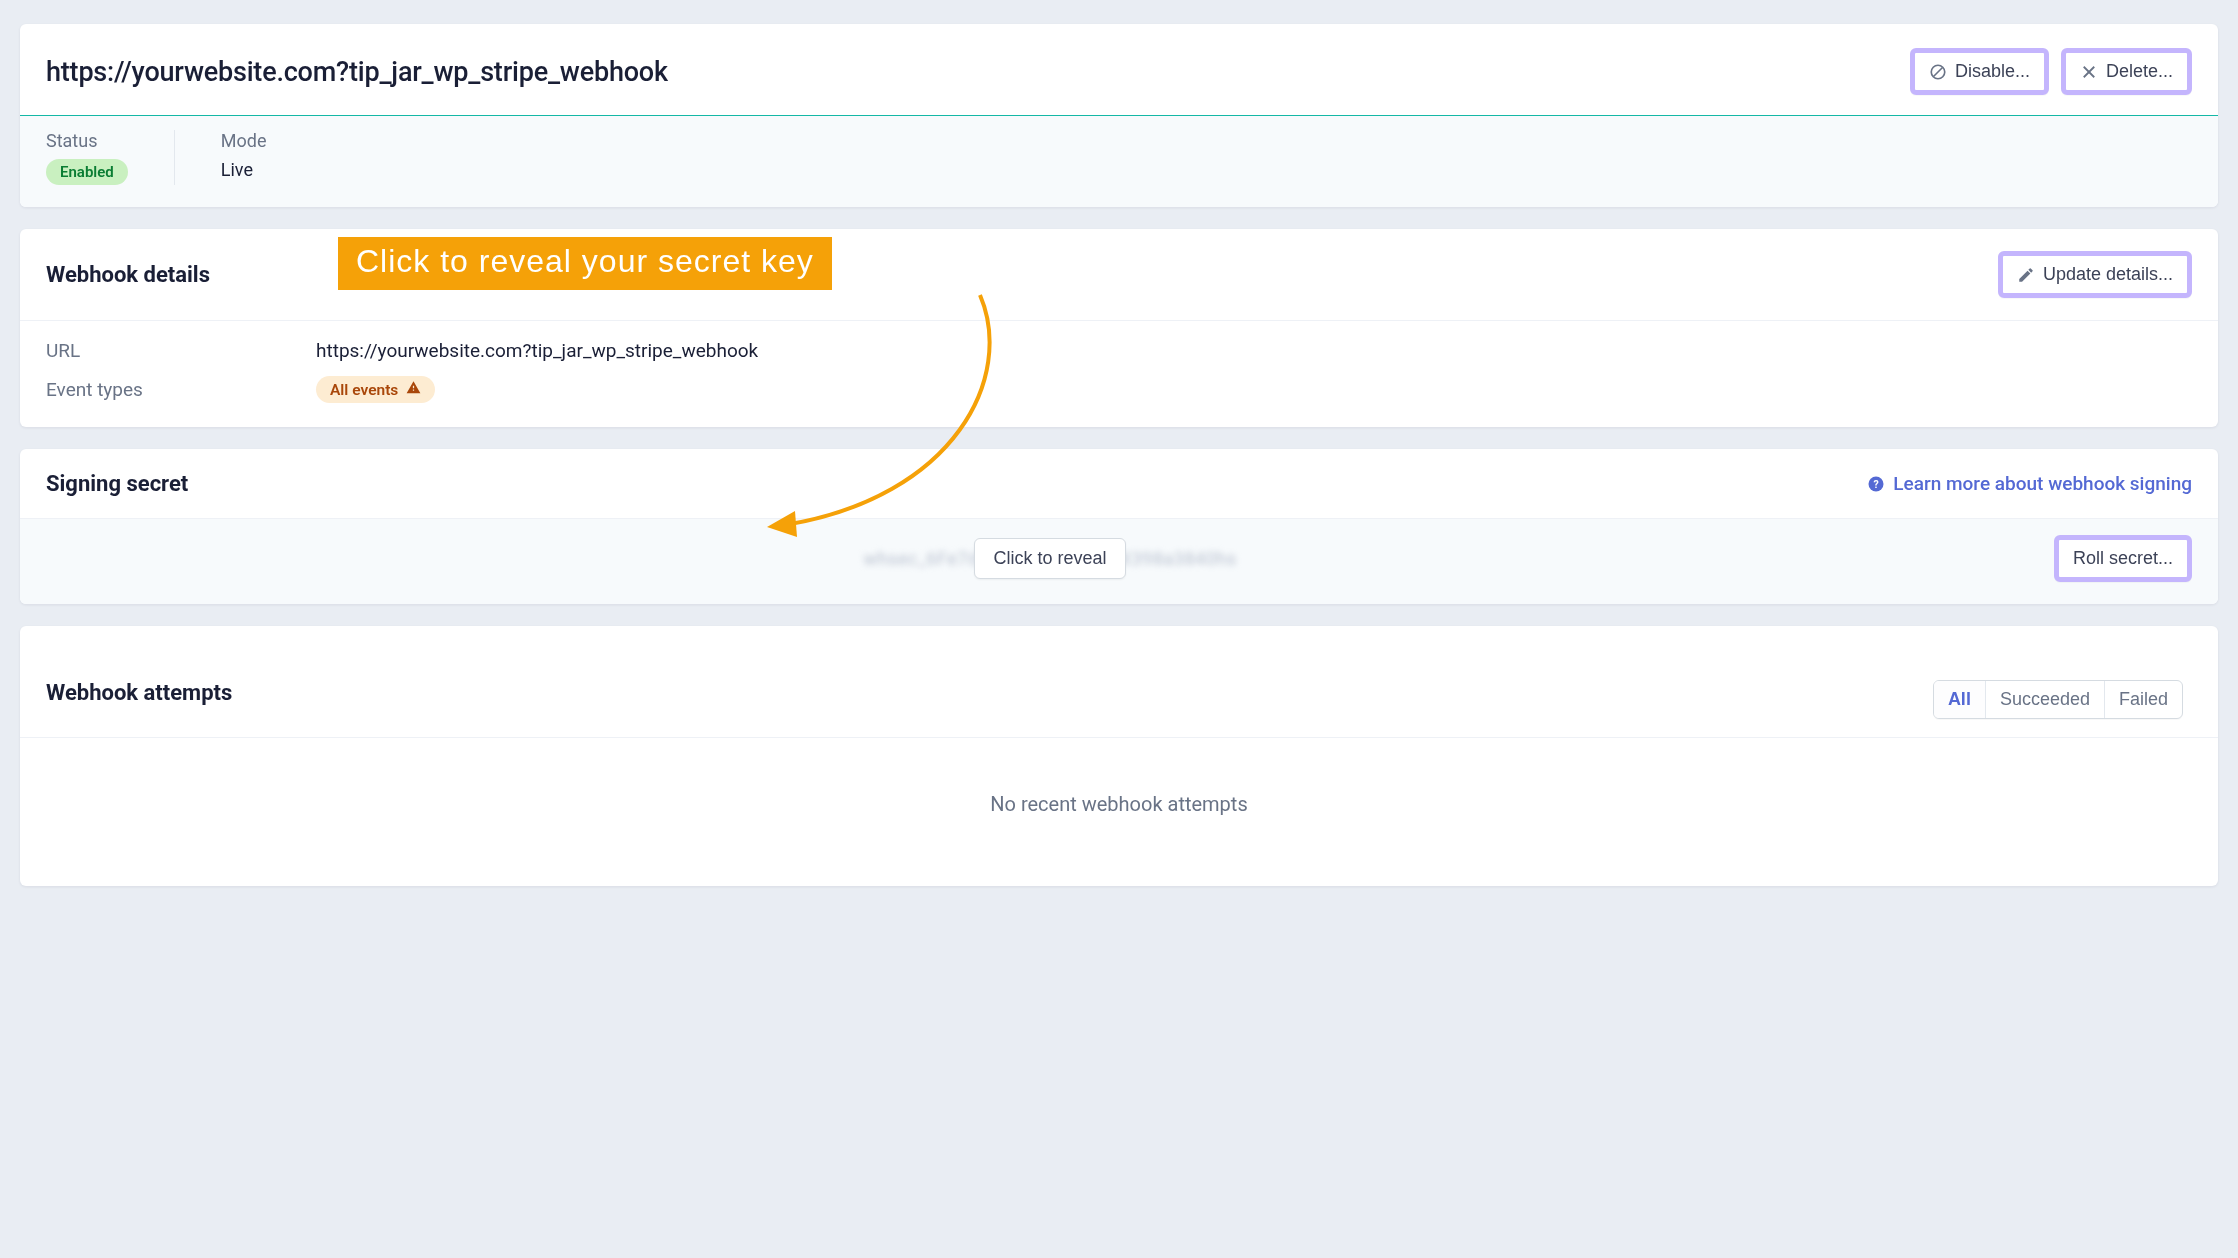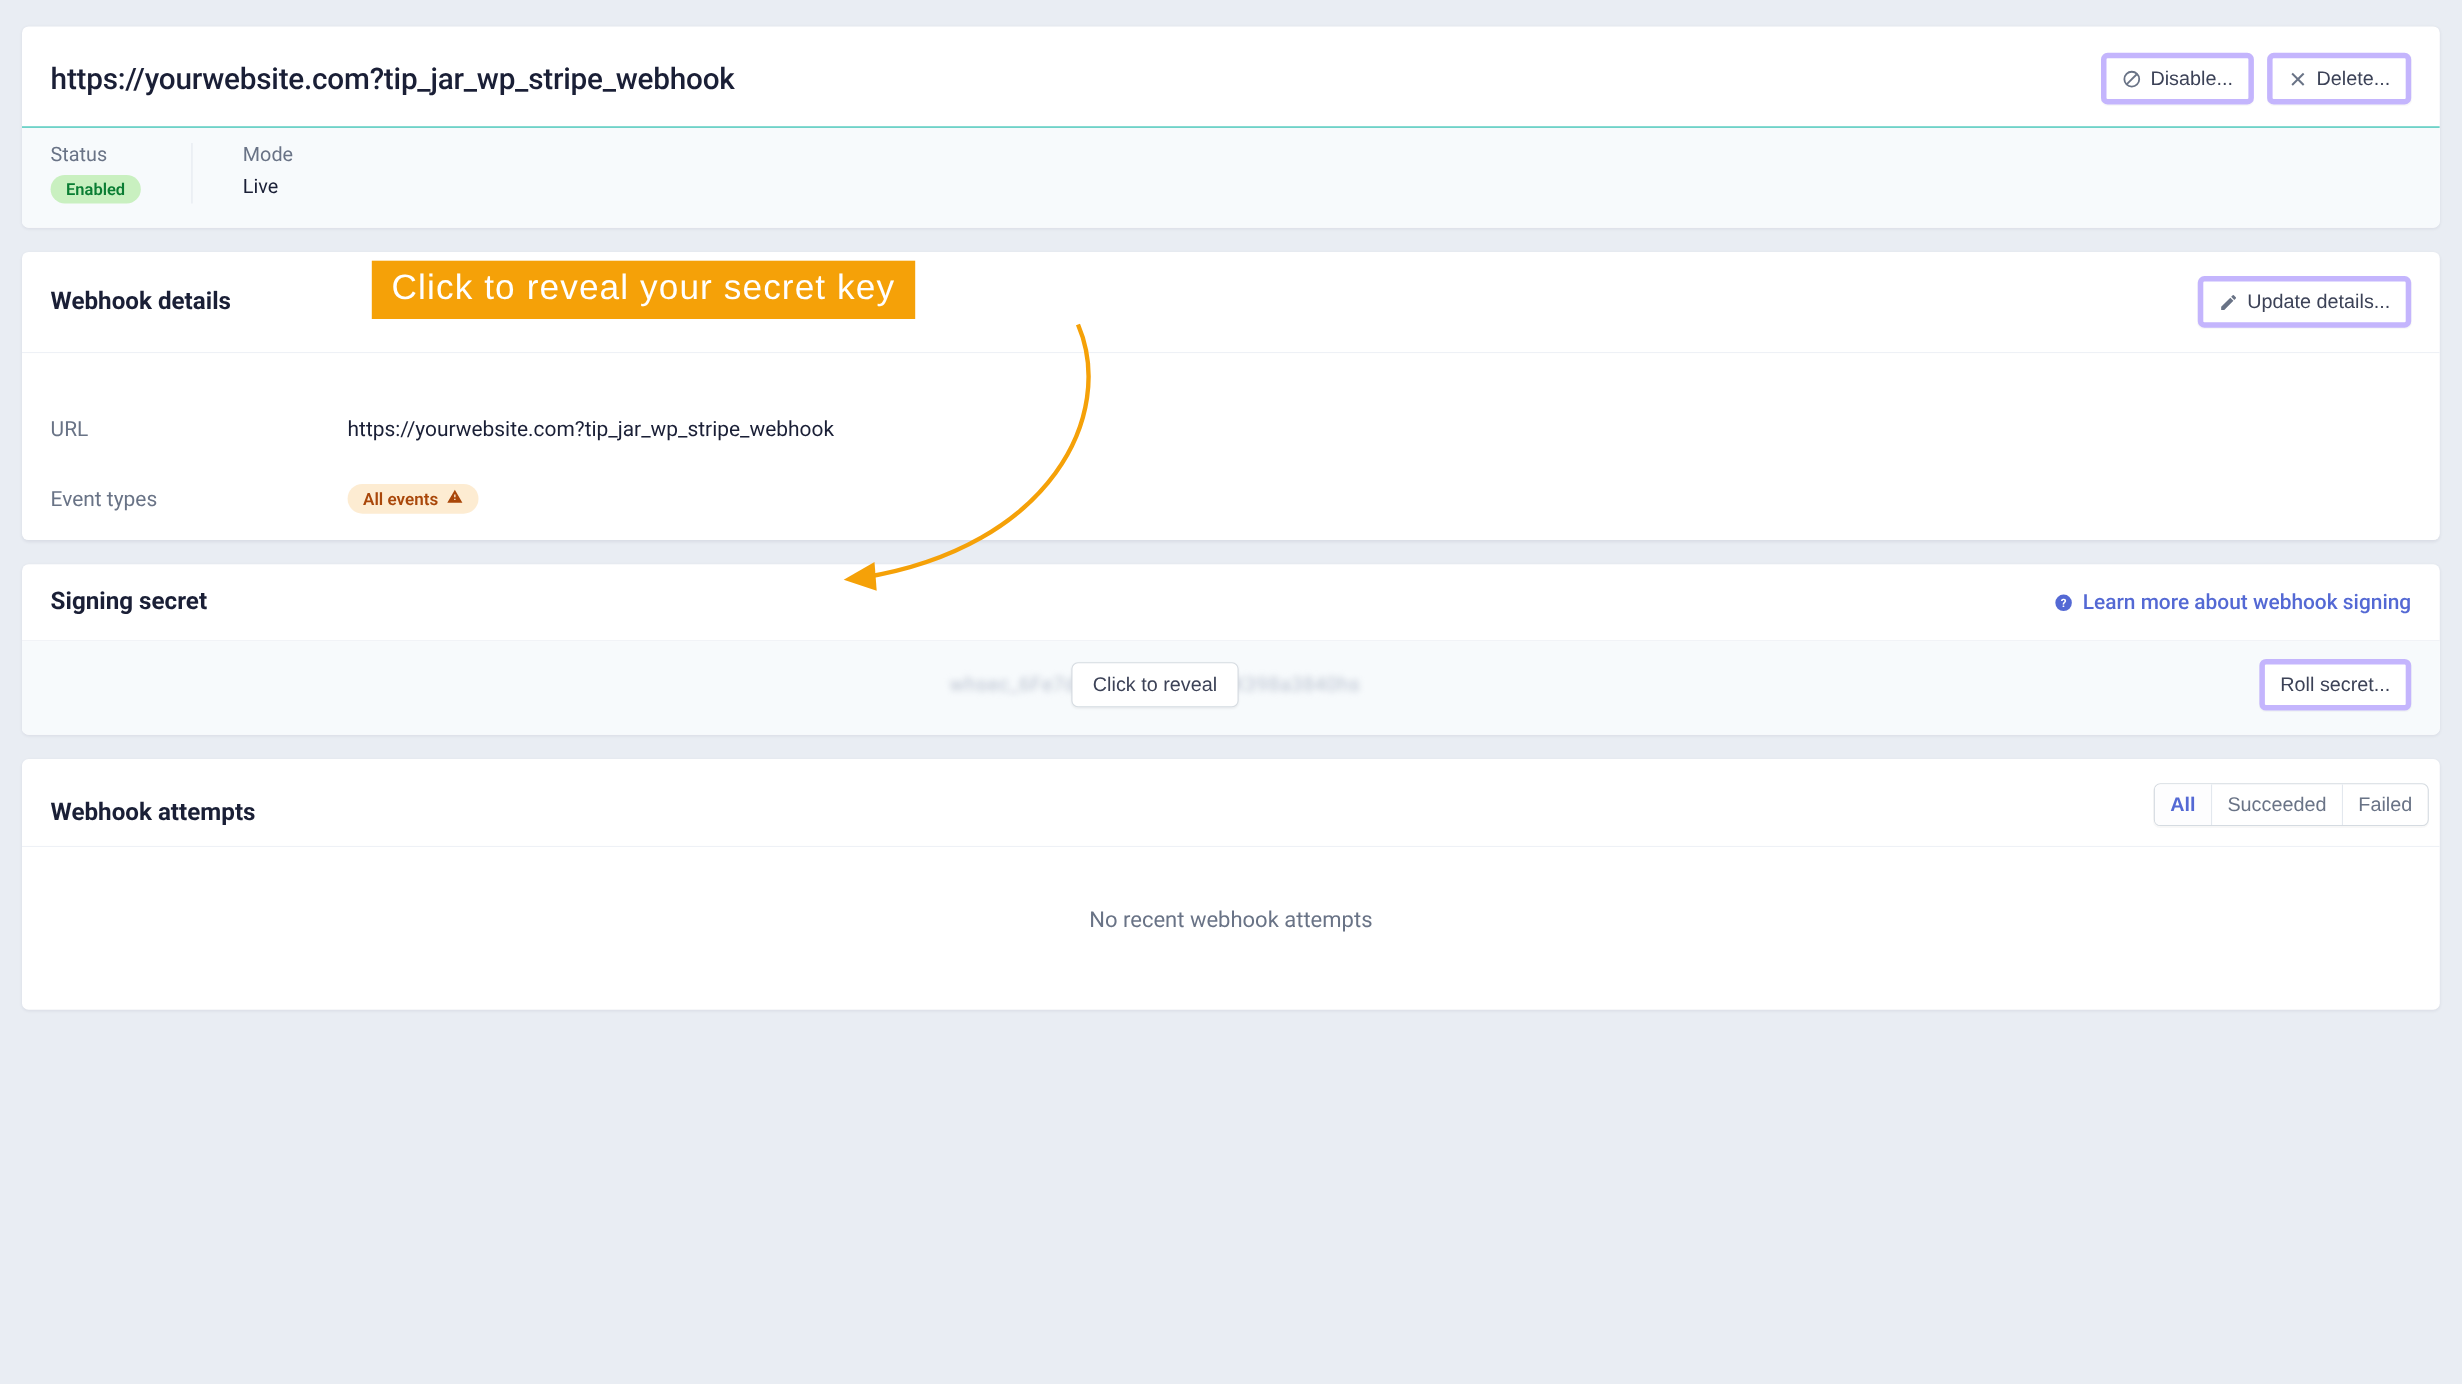--- a/index.html
+++ b/index.html
@@ -81,21 +81,21 @@
     gap: 17px;
   }
   .section-title {
     font-size: 22px;
     font-weight: 700;
     color: #1a1f36;
   }
 
   
   .details-body { padding: 18px 26px 24px 26px; }
-  .detail-row { display: flex; align-items: center; margin-bottom: 14px; margin-top: 39px; }
+  .detail-row { display: flex; align-items: center; margin-bottom: 14px; }
   .detail-row:last-child { margin-bottom: 0; }
   .detail-label { width: 270px; color: #697386; font-size: 19px; }
   .detail-value { color: #1a1f36; font-size: 19px; }
   .badge-events {
     display: inline-flex;
     align-items: center;
     gap: 8px;
     background: #fdecd2;
     color: #a9470a;
     font-weight: 600;
@@ -147,23 +147,24 @@
     font-weight: 500;
     font-size: 19px;
     text-decoration: none;
     cursor: pointer;
   }
 
   
   .attempts-head {
     display: flex;
     justify-content: space-between;
-    align-items: flex-end;
-    padding: 22px 10px 18px 26px;
+    align-items: flex-start;
+    padding: 22px 35px 18px 26px;
     border-bottom: 1px solid #eef1f6;
+    margin-top: 32px;
   }
   .attempts-title-block { }
   .attempts-sub { color: #3c4257; font-size: 19px; margin-top: 6px; }
   .seg {
     display: inline-flex;
     border: 1px solid #d5dbe1;
     border-radius: 6px;
     overflow: hidden;
     background: #fff;
     box-shadow: 0 1px 1px rgba(0,0,0,0.03);

